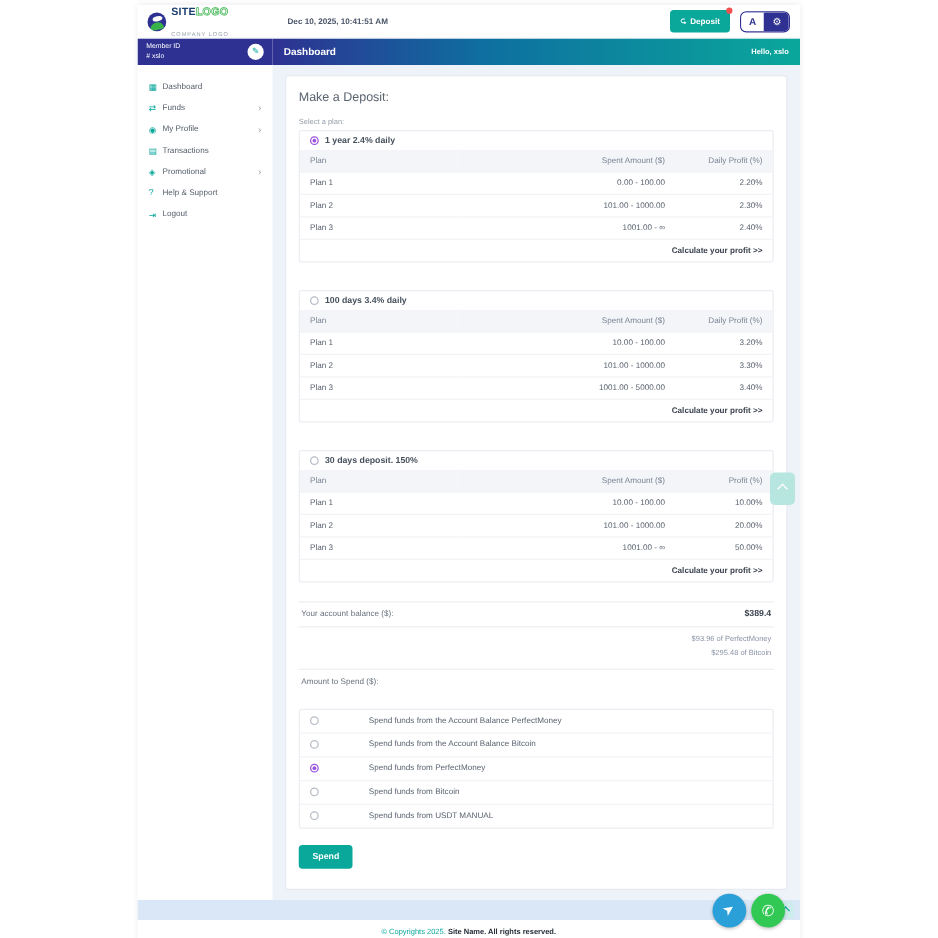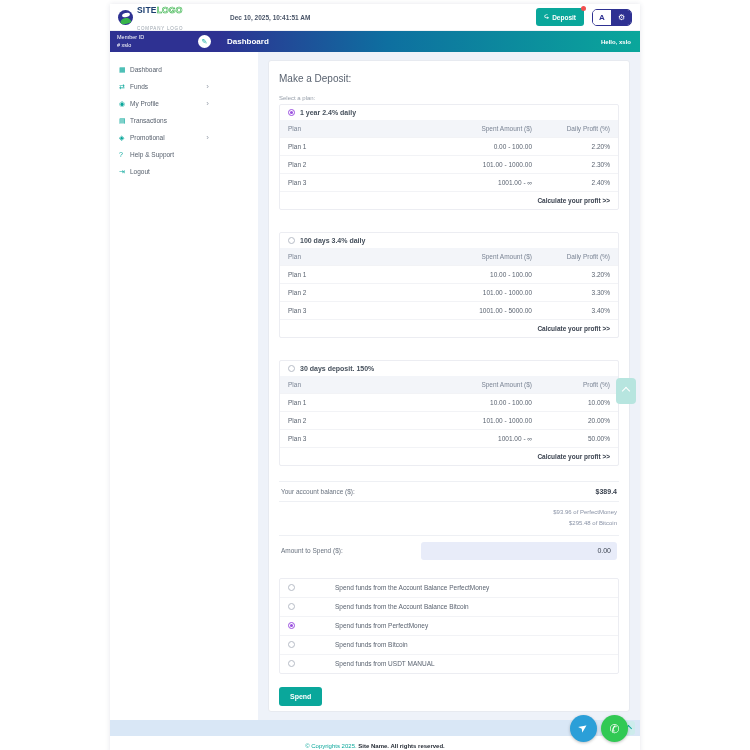--- a/index.html
+++ b/index.html
@@ -34,21 +34,21 @@
   .greeting { color:#fff; font-size:6px; font-weight:bold; }
 
   
   .app-body { display:flex; height:668px; }
   .sidebar { width:108px; flex:none; background:#fff; padding-top:9px; }
   .side-item { display:flex; align-items:center; height:17px; padding:0 9px; font-size:6.5px; color:#555e6b; cursor:pointer; }
   .side-icon { color:#0aa79b; width:11px; font-size:7px; flex:none; }
   .side-label { flex:1; }
   .side-chevron { color:#98a0ab; font-size:8px; line-height:1; }
 
-  .main { flex:1; background:#eef2f9; padding:8px 10px; position:relative;margin-left:40px; }
+  .main { flex:1; background:#eef2f9; padding:8px 10px; position:relative; }
   .card { background:#fff; border:1px solid #e7eaf0; border-radius:3px; padding:10px; height:100%; overflow:hidden; }
 
   .card-title { font-size:10px; color:#5a6370; margin:2px 0 11px; font-weight:normal; }
   .select-label { font-size:6px; color:#98a0ab; margin-bottom:3px; }
 
   .plan-group { border:1px solid #ecedf2; border-radius:2px; margin-bottom:22px; }
   .plan-head { display:flex; align-items:center; gap:5px; padding:4px 8px; cursor:pointer; }
   .plan-name { font-size:7px; font-weight:bold; color:#46505c; }
   .radio { width:7px; height:7px; border:1px solid #b6bcc6; border-radius:50%; background:#fff; flex:none; position:relative; }
   .radio.sel { border-color:#9b51e0; }
@@ -285,21 +285,20 @@
         <div class="bal-row">
           <span class="bal-label">Your account balance ($):</span>
           <span class="bal-value">$389.4</span>
         </div>
         <div class="bal-breakdown">
           <div>$93.96 of PerfectMoney</div>
           <div>$295.48 of Bitcoin</div>
         </div>
         <div class="amount-row">
           <span class="bal-label">Amount to Spend ($):</span>
-          <input class="amount-input" value="0.00" style="">
         </div>
 
         
         <div class="options">
           <div class="option-row">
             <span class="radio"></span>
             <span class="option-label">Spend funds from the Account Balance PerfectMoney</span>
           </div>
           <div class="option-row">
             <span class="radio"></span>

